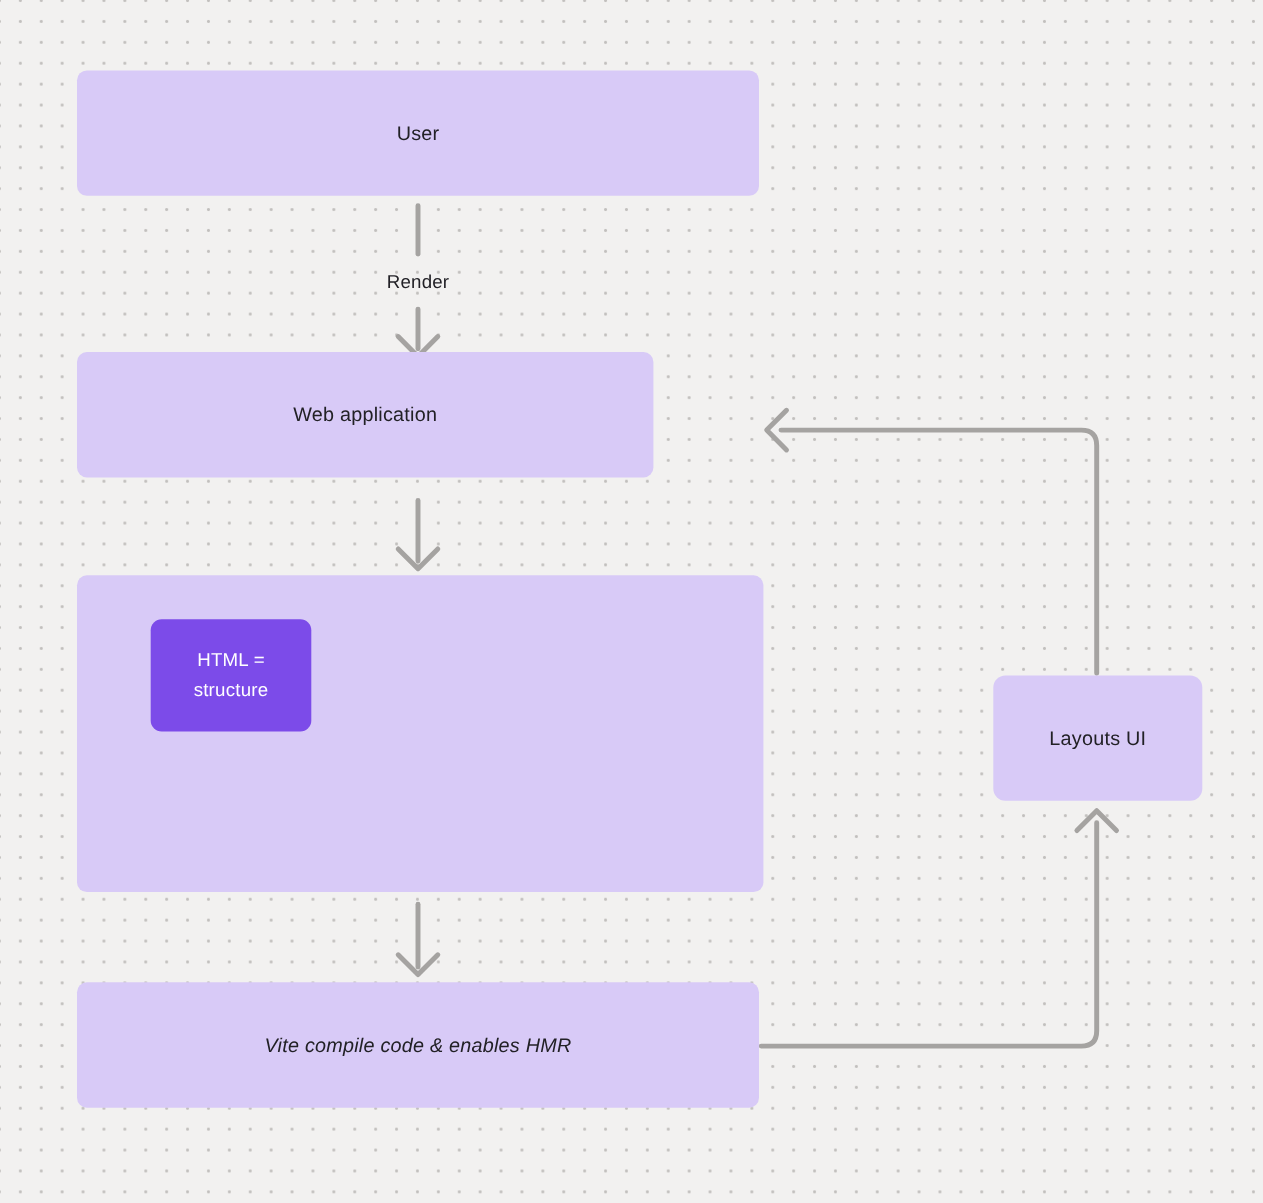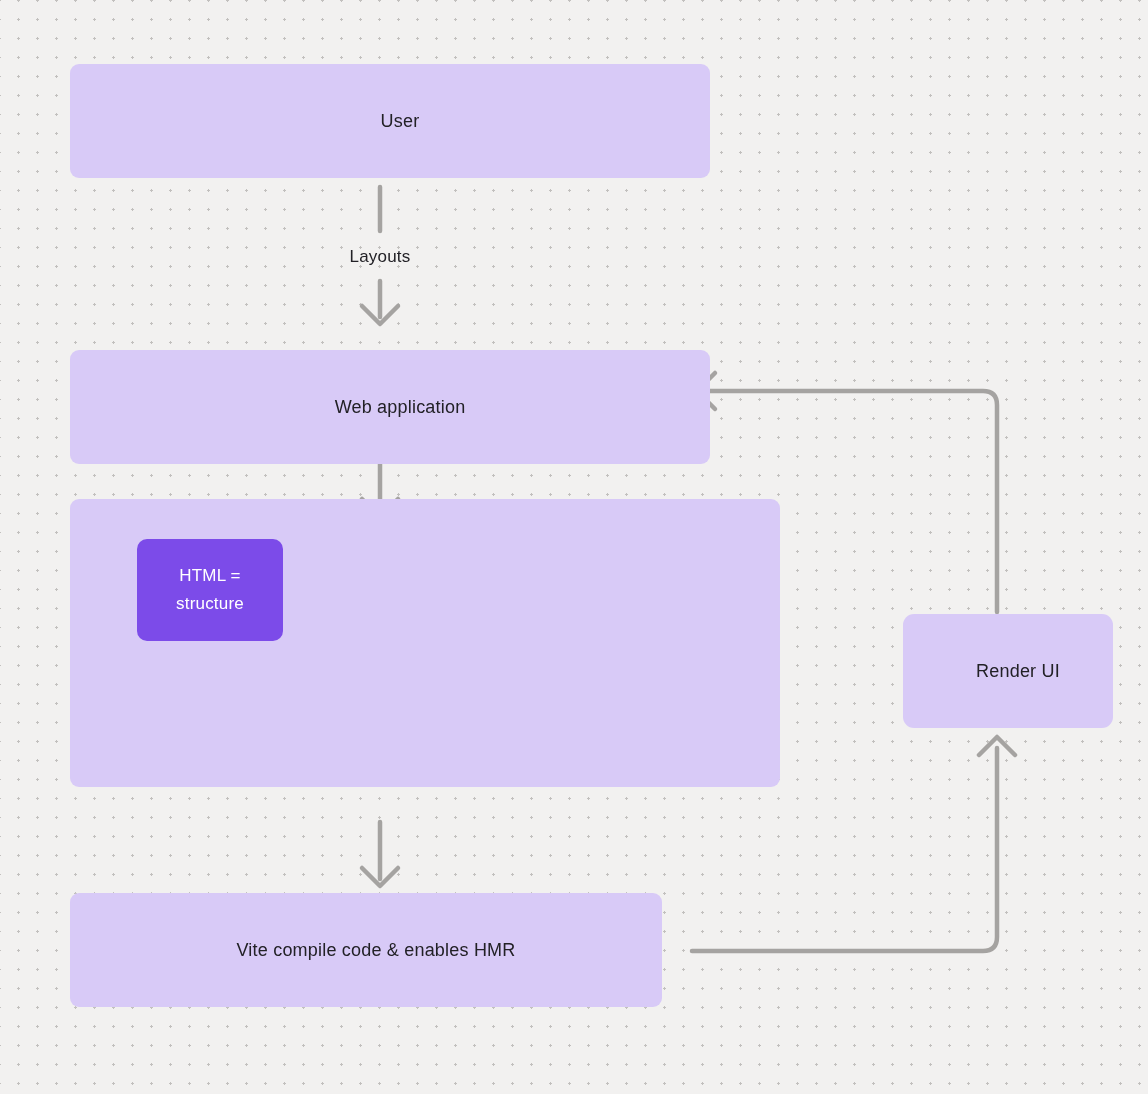--- a/index.html
+++ b/index.html
@@ -35,26 +35,25 @@
     position: absolute;
     background: var(--node-fill, #d8caf7);
     border-radius: 9px;
     display: flex;
     align-items: center;
     justify-content: center;
     color: var(--label-text, #222126);
     font-size: 18px;
     font-weight: 500;
     letter-spacing: 0.2px;
-    padding-left: 20px;
   }
   #node-user   { left: 70px;  top: 64px;  width: 620px; height: 114px; }
-  #node-webapp { left: 70px;  top: 350px; width: 620px; height: 114px; }
-  #node-group  { left: 70px;  top: 499px; width: 690px; height: 288px; display: block; }
-  #node-vite   { left: 70px;  top: 893px; width: 572px; height: 114px; }
+  #node-webapp { left: 70px;  top: 320px; width: 524px; height: 114px; }
+  #node-group  { left: 70px;  top: 523px; width: 624px; height: 288px; display: block; }
+  #node-vite   { left: 70px;  top: 893px; width: 620px; height: 114px; font-style: italic; }
   #node-render { left: 903px; top: 614px; width: 190px; height: 114px; border-radius: 11px; }
   .chips {
     position: absolute;
     left: 67px; top: 40px;
     display: flex;
     gap: 24px;
   }
   .chip {
     width: 146px;
     height: 102px;
@@ -116,36 +115,36 @@
     <g>
       <path d="M 997 612 L 997 405 Q 997 391 983 391 L 710 391"></path>
       <path d="M 715 373 L 697 391 L 715 409"></path>
     </g>
   </svg>
 
   <div class="node" id="node-user">
     <span>User</span>
   </div>
 
-  <div class="edge-label">Layouts</div>
+  <div class="edge-label">Render</div>
 
   <div class="node" id="node-webapp">
     <span>Web application</span>
   </div>
 
   <div class="node" id="node-group">
     <div class="chips">
       <div class="chip">
         <span>HTML = structure</span>
       </div>
     </div>
 
   </div>
 
   <div class="node" id="node-vite">
     <span>Vite compile code &amp; enables HMR</span>
   </div>
 
   <div class="node" id="node-render">
-    <span>Render UI</span>
+    <span>Layouts UI</span>
   </div>
 
 </div>
 
 </body></html>

